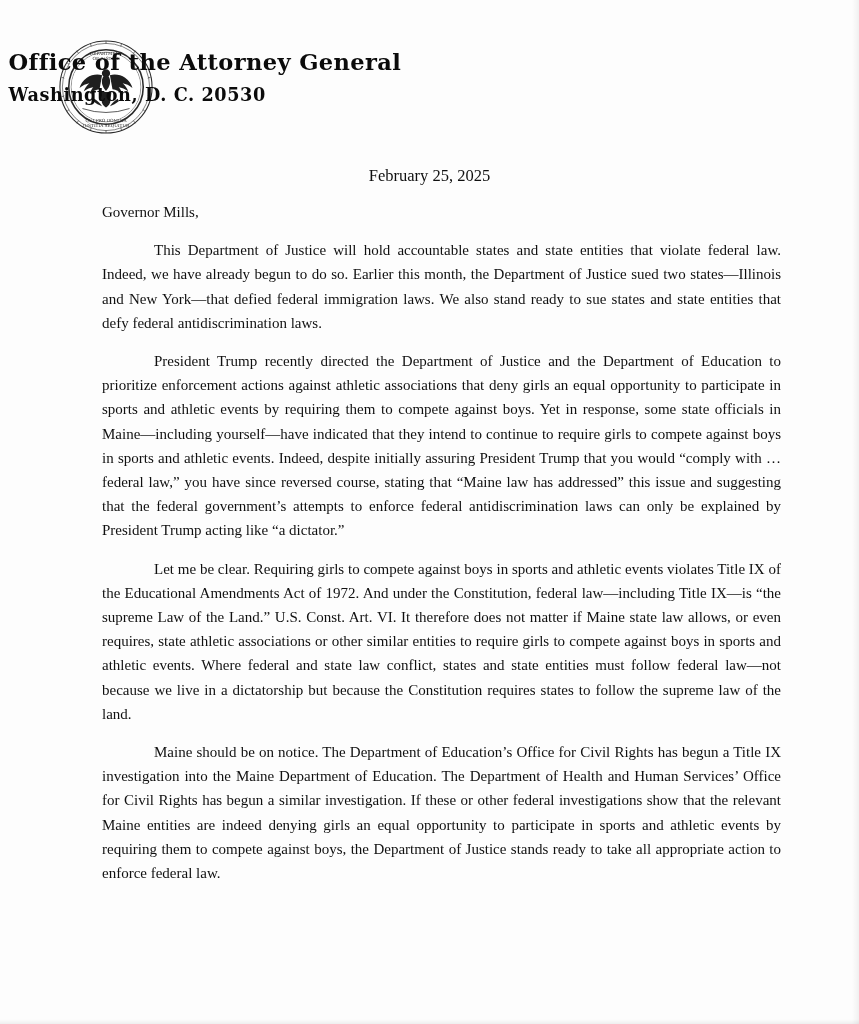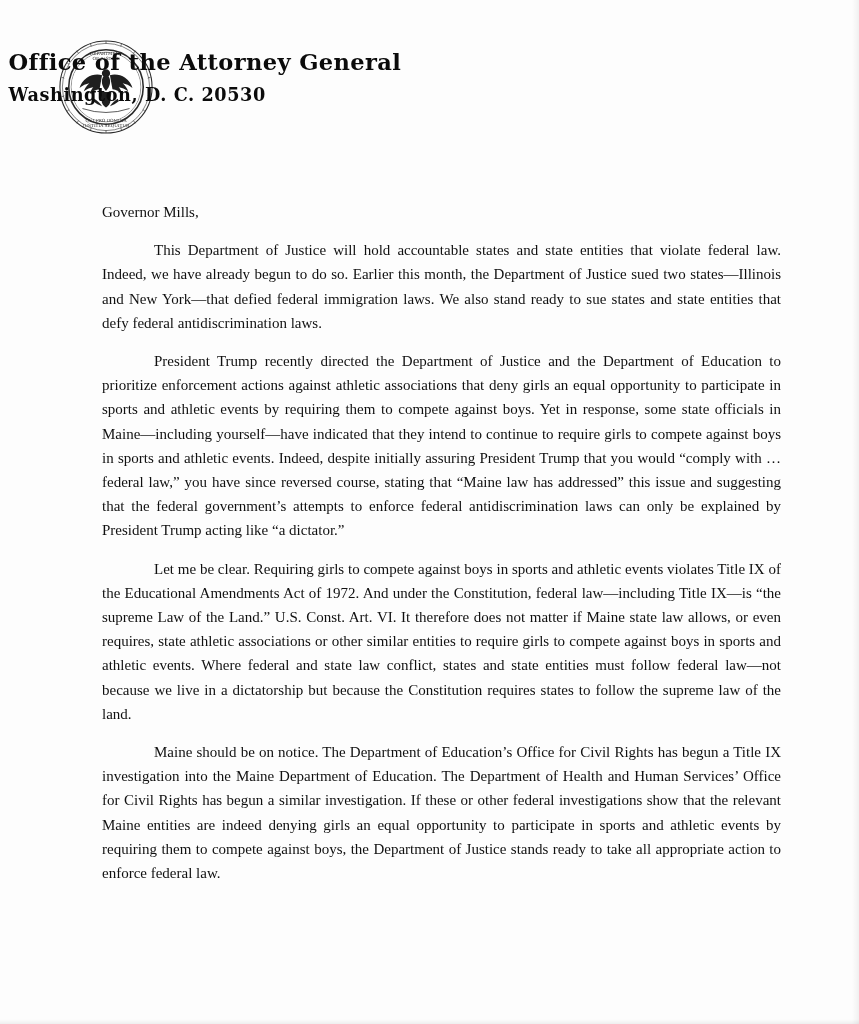--- a/index.html
+++ b/index.html
@@ -169,20 +169,21 @@
 
       <path d="M26 72 q24 8 48 0" fill="none" stroke="#2f2f2f" stroke-width="0.8"></path>
     </svg>
   </div>
 
   <div class="letterhead">
     <div class="lh-line1">Office of the Attorney General</div>
     <div class="lh-line2">Washington, D. C. 20530</div>
   </div>
 
+  <div class="date">February 25, 2025</div>
 
   <div class="bodyblock">
     <div class="salutation">Governor Mills,</div>
     <p class="para">This Department of Justice will hold accountable states and state entities that violate federal law.  Indeed, we have already begun to do so.  Earlier this month, the Department of Justice sued two states—Illinois and New York—that defied federal immigration laws.  We also stand ready to sue states and state entities that defy federal antidiscrimination laws.</p>
     <p class="para">President Trump recently directed the Department of Justice and the Department of Education to prioritize enforcement actions against athletic associations that deny girls an equal opportunity to participate in sports and athletic events by requiring them to compete against boys.  Yet in response, some state officials in Maine—including yourself—have indicated that they intend to continue to require girls to compete against boys in sports and athletic events.  Indeed, despite initially assuring President Trump that you would “comply with … federal law,” you have since reversed course, stating that “Maine law has addressed” this issue and suggesting that the federal government’s attempts to enforce federal antidiscrimination laws can only be explained by President Trump acting like “a dictator.”</p>
     <p class="para">Let me be clear.  Requiring girls to compete against boys in sports and athletic events violates Title IX of the Educational Amendments Act of 1972.  And under the Constitution, federal law—including Title IX—is “the supreme Law of the Land.”  U.S. Const. Art. VI.  It therefore does not matter if Maine state law allows, or even requires, state athletic associations or other similar entities to require girls to compete against boys in sports and athletic events.  Where federal and state law conflict, states and state entities must follow federal law—not because we live in a dictatorship but because the Constitution requires states to follow the supreme law of the land.</p>
     <p class="para">Maine should be on notice.  The Department of Education’s Office for Civil Rights has begun a Title IX investigation into the Maine Department of Education.  The Department of Health and Human Services’ Office for Civil Rights has begun a similar investigation.  If these or other federal investigations show that the relevant Maine entities are indeed denying girls an equal opportunity to participate in sports and athletic events by requiring them to compete against boys, the Department of Justice stands ready to take all appropriate action to enforce federal law.</p>
   </div>
 
   <div class="scan-edge-right"></div>

